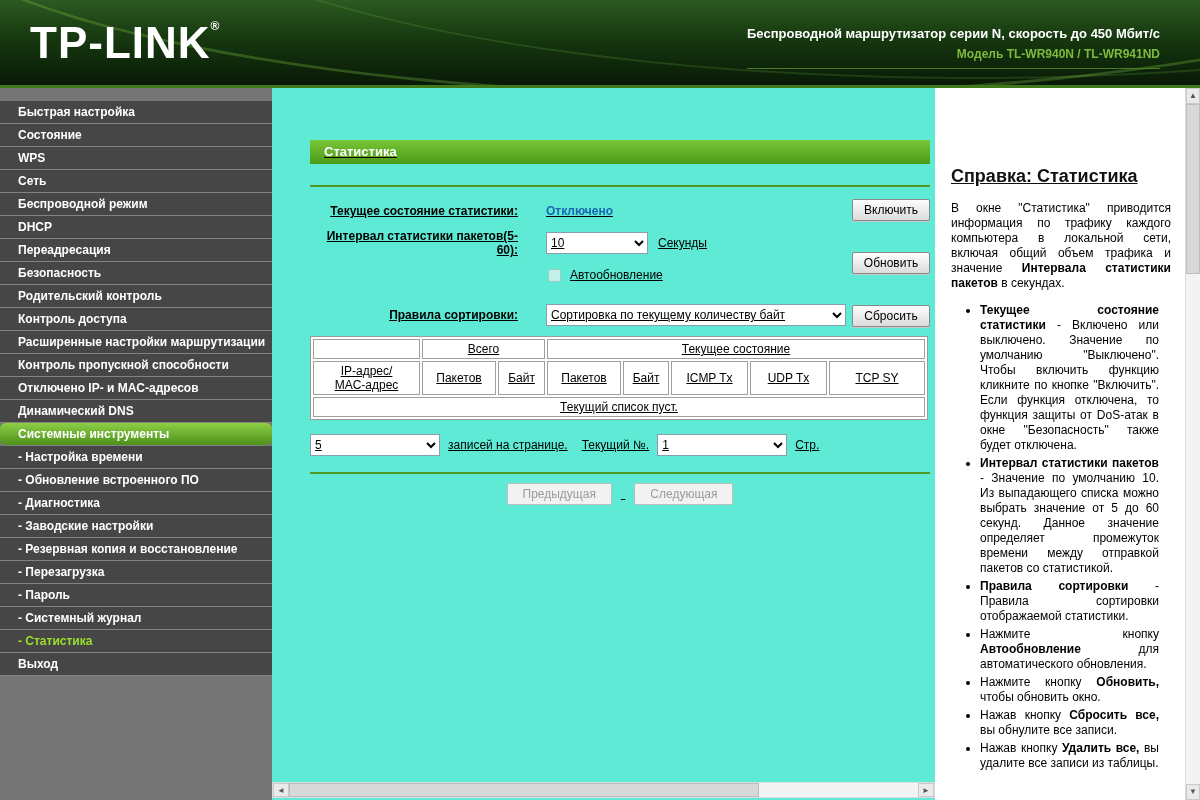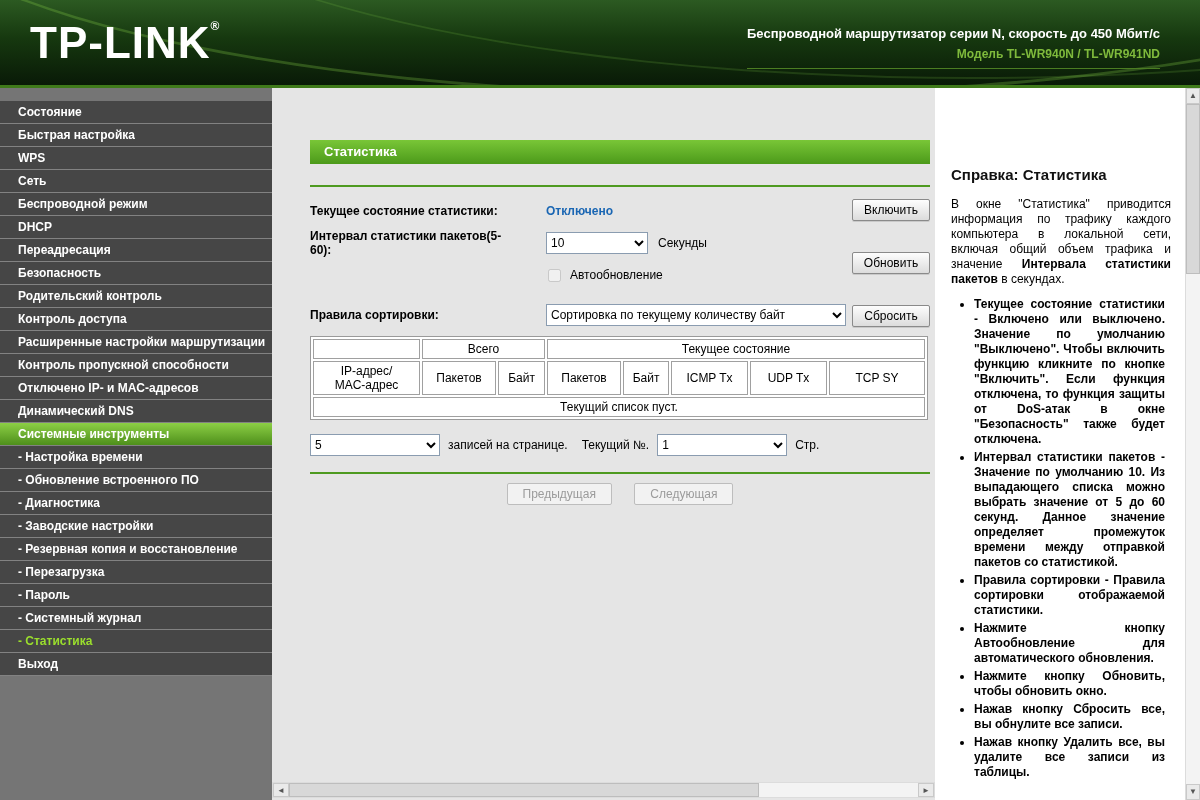--- a/index.html
+++ b/index.html
@@ -41,37 +41,37 @@
   .content-row { flex:1; display:flex; height:712px; position:relative; background:#fff; }
 
   
   .sidebar { width:272px; flex-shrink:0; background:#757575; padding-top:13px; }
   .menu { list-style:none; margin:0; padding:0; }
   .menu li {
     height:23px; line-height:23px; background:#464646; color:#fff;
     font-size:12px; font-weight:bold; padding-left:18px;
     border-bottom:1px solid #828282; white-space:nowrap; overflow:hidden; cursor:pointer;
   }
-  .menu li.active-parent { background:linear-gradient(180deg,#8ccf45,#4e8f1b); }
+  .menu li.active-parent { background:linear-gradient(180deg,#8ccf45,#4e8f1b);border-radius:6px; }
   .menu li.active-sub { color:#9ade2d; }
 
   
-  .main { width:663px; flex-shrink:0; position:relative; padding:52px 5px 0 38px; background:#e5e5e5; }
+  .main { width:663px; flex-shrink:0; position:relative; padding:52px 5px 0 38px; background:#5eead4;text-decoration:underline; }
   .title-bar {
     width:620px; height:24px; line-height:24px; padding-left:14px;
     background:linear-gradient(180deg,#79c637,#4c9a1a);
     color:#fff; font-size:13px; font-weight:bold;
   }
   .green-line { border:none; border-top:2px solid #4e9a20; width:620px; margin:0; }
   .gl1 { margin-top:21px; }
   .gl2 { margin-top:16px; }
 
   .form-area { position:relative; width:620px; margin-top:12px; }
   .form-row { display:flex; align-items:center; min-height:24px; margin-bottom:6px; font-size:12px; color:#000; }
-  .form-label { width:208px; text-align:left; font-weight:bold; flex-shrink:0; }
+  .form-label { width:208px; text-align:right; font-weight:bold; flex-shrink:0; }
   .form-value { margin-left:28px; color:#1a66b3; font-weight:bold; }
   .row-sort { margin-top:16px; }
   .sel { font-size:12px; height:22px; margin-left:28px; border:1px solid #8a9cb0; background:#fff; }
   .sel-interval { width:102px; }
   .sel-sort { width:300px; }
   .unit { margin-left:10px; }
   .chk { margin-left:30px; }
   .chk-label { margin-left:6px; }
 
   .btn {
@@ -117,23 +117,23 @@
     font-size:8px; line-height:13px; text-align:center; color:#555; cursor:pointer;
   }
   .h-arrow.right { margin-left:auto; }
   .h-thumb { width:470px; background:#d8d8d8; border:1px solid #bdbdbd; cursor:grab; }
 
   
   .help {
     width:250px; flex-shrink:0; padding:78px 14px 0 16px; overflow:hidden;
     font-size:12px; color:#000; background:#fff;
   }
-  .help h2 { font-size:15px; margin:0 0 14px 0; color:#111; }
+  .help h2 { font-size:18px; margin:0 0 14px 0; color:#111;text-decoration:underline; }
   .help .intro { margin:0 0 10px 0; text-align:justify; line-height:15px; }
-  .help ul { margin:6px; padding-left:17px; text-align:justify; line-height:15px;font-weight:bold; }
+  .help ul { margin:12px; padding-left:17px; text-align:justify; line-height:15px; }
   .help li { margin-bottom:3px; }
 
   
   .v-scrollbar {
     width:15px; flex-shrink:0; background:#f3f3f3; border-left:1px solid #dcdcdc;
     display:flex; flex-direction:column;
   }
   .v-arrow {
     height:16px; background:#eaeaea; border:1px solid #c9c9c9;
     font-size:8px; line-height:14px; text-align:center; color:#555; cursor:pointer;
@@ -151,22 +151,22 @@
     <div class="hdr-right">
       <div class="hdr-title">Беспроводной маршрутизатор серии N, скорость до 450 Мбит/с</div>
       <div class="hdr-model">Модель TL-WR940N / TL-WR941ND</div>
     </div>
   </div>
 
   <div class="content-row">
 
     <nav class="sidebar">
       <ul class="menu">
+        <li>Быстрая настройка</li>
         <li>Состояние</li>
-        <li>Быстрая настройка</li>
         <li>WPS</li>
         <li>Сеть</li>
         <li>Беспроводной режим</li>
         <li>DHCP</li>
         <li>Переадресация</li>
         <li>Безопасность</li>
         <li>Родительский контроль</li>
         <li>Контроль доступа</li>
         <li>Расширенные настройки маршрутизации</li>
         <li>Контроль пропускной способности</li>

